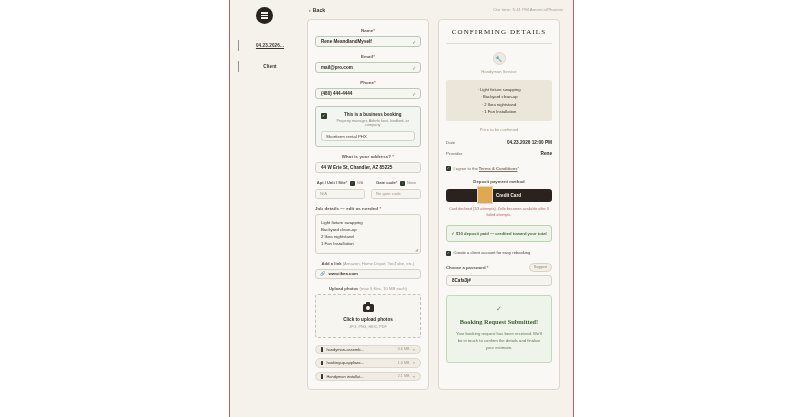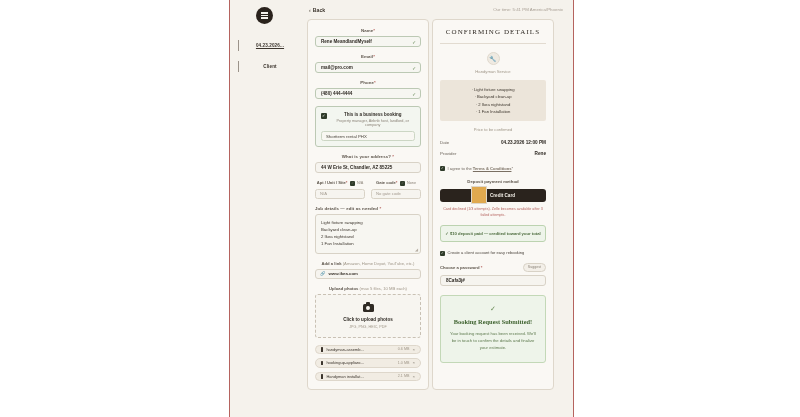--- a/index.html
+++ b/index.html
@@ -56,21 +56,21 @@
     display: flex; align-items: center; justify-content: space-between;
     height: 19px; padding: 0 2px;
   }
   .back {
     display: flex; align-items: center; gap: 2px;
     font-size: 5.2px; font-weight: 700; color: #3c352d;
   }
   .back .chev { font-size: 5.4px; color: #6d655c; }
   .ourtime { font-size: 4.4px; color: #a89f94; }
 
-  .cols { display: flex; gap: 3px; }
+  .cols { display: flex; gap: 9px; }
   .card {
     background: #faf8f4;
     border: 0.8px solid #ded7cb;
     border-radius: 4px;
     padding: 8px 7px;
   }
   .col-left { width: 122px; }
   .col-right { width: 122px; }
 
   

